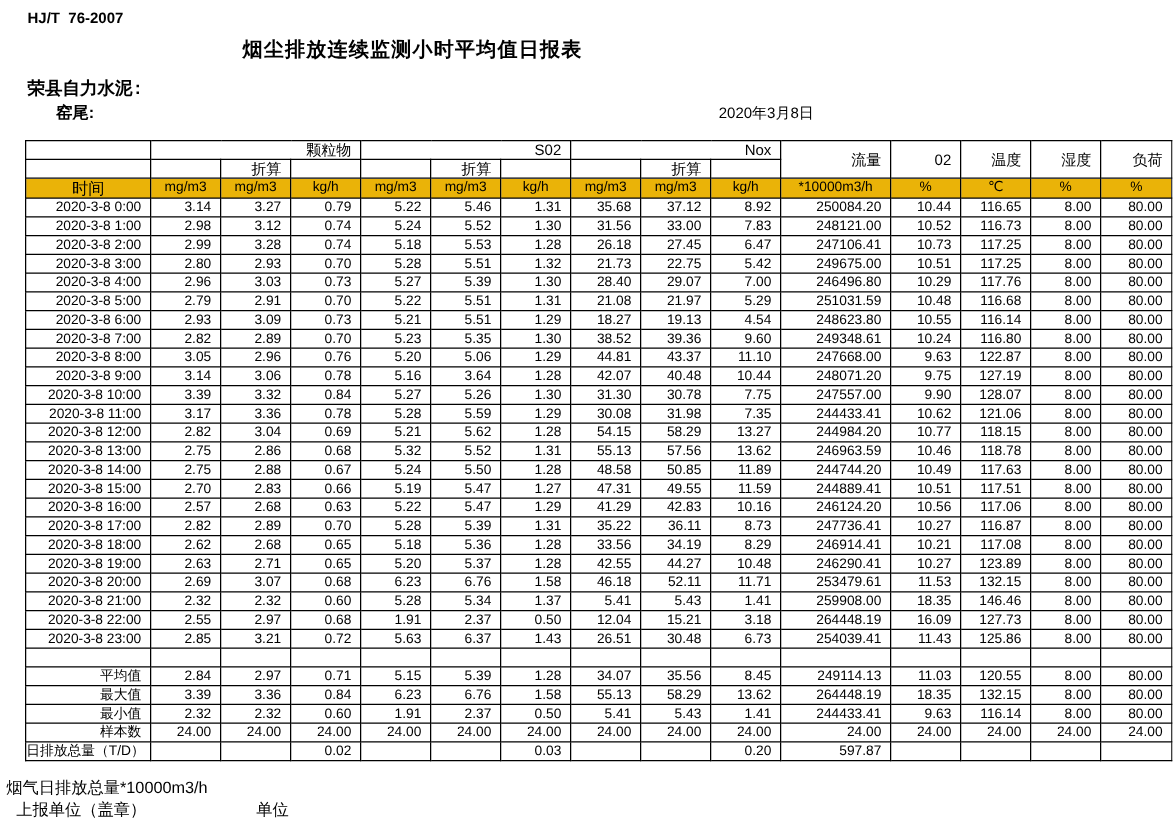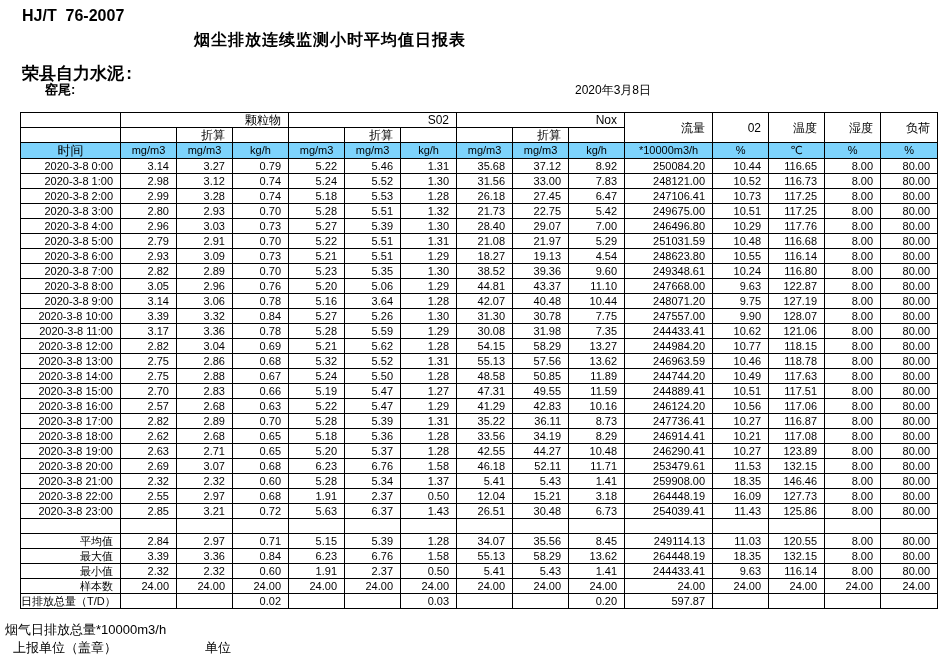--- a/index.html
+++ b/index.html
@@ -1,35 +1,35 @@
 <!DOCTYPE html>
 <html><head>
 <meta charset="utf-8">
 <style>
   html,body{margin:0;padding:0;}
   body{
     width:938px;height:655px;background:#ffffff;color:#000;
     font-family:"Liberation Sans","DejaVu Sans",sans-serif;
     position:relative;overflow:hidden;
   }
-  .standard{position:absolute;left:22px;top:7px;font-size:16px;font-weight:bold;white-space:pre;}
+  .standard{position:absolute;left:22px;top:7px;font-size:12px;font-weight:bold;white-space:pre;}
   .title{position:absolute;left:0;top:30px;width:660px;text-align:center;font-size:16px;font-weight:bold;letter-spacing:1px;}
-  .company{position:absolute;left:22px;top:62px;font-size:17px;font-weight:bold;font-family:Liberation Mono, monospace;}
+  .company{position:absolute;left:22px;top:62px;font-size:14px;font-weight:bold;font-family:Liberation Mono, monospace;}
   .location{position:absolute;left:22px;top:81px;font-size:13px;font-weight:bold;margin-left:23px;}
   .date{position:absolute;left:575px;top:82px;font-size:12px;font-weight:normal;}
   table.report{
     position:absolute;left:20px;top:112px;width:917px;
     border-collapse:collapse;table-layout:fixed;font-size:11px;
   }
   table.report td{
     border:1px solid #000;height:14px;line-height:14px;
     padding:0 7px 0 0;text-align:right;white-space:nowrap;overflow:hidden;
   }
   thead td{text-align:center;padding:0;font-size:12px;height:15px;line-height:15px;}
-  tr.unitrow td{background:#7dd3fc;text-align:center;font-size:11px;padding:0;height:15px;line-height:15px;}
+  tr.unitrow td{background:#eab308;text-align:center;font-size:11px;padding:0;height:15px;line-height:15px;}
   tr.unitrow td.timehead{font-size:13px;}
   td.c0{padding-right:5px;}
   td.c10{padding-right:3px;}
   td.c11{padding-right:20px;}
   td.c13{padding-right:16px;}
   td.lbl-left{text-align:left;padding-left:2px;padding-right:0;overflow:visible;}
   .f1{position:absolute;left:5px;top:621px;font-size:13px;}
   .f2{position:absolute;left:13px;top:639px;font-size:13px;}
   .f3{position:absolute;left:205px;top:639px;font-size:13px;}
 </style>

